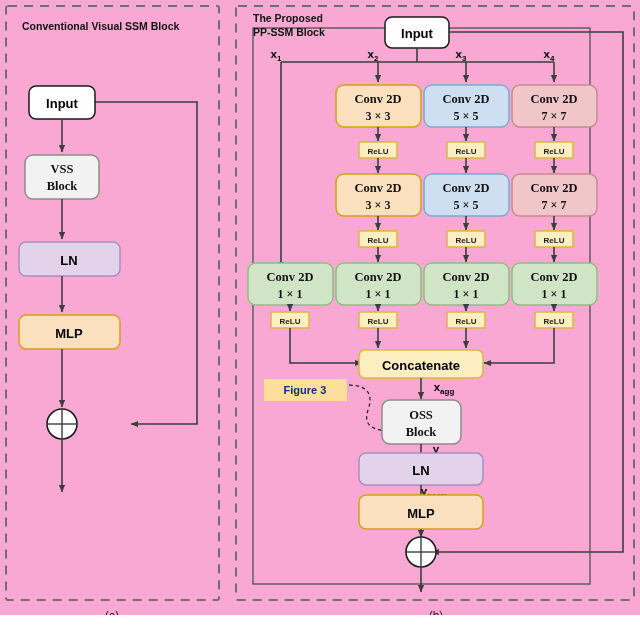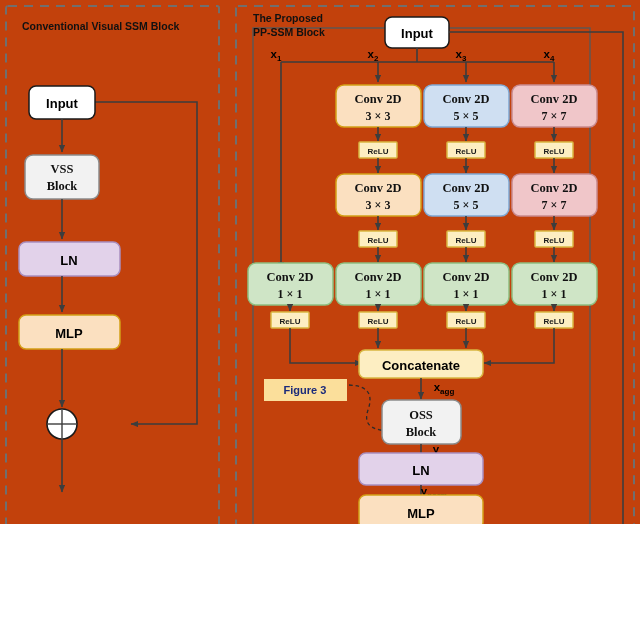--- a/index.html
+++ b/index.html
@@ -1,16 +1,16 @@
 <!DOCTYPE html>
 <html><head>
 <meta charset="utf-8">
 <style>
   html,body{margin:0;padding:0;background:#ffffff;}
-  #root{position:relative;width:640px;height:524px;background:#c2410c;
+  #root{position:relative;width:640px;height:615px;background:#f9a8d4;
         font-family:"Liberation Sans",sans-serif;overflow:hidden;}
   svg{position:absolute;left:0;top:0;width:640px;height:627px;}
   .panel-dash{fill:none;stroke:#6f6f6f;stroke-width:2;stroke-dasharray:9 7;}
   .solidbox{fill:none;stroke:#595959;stroke-width:1.4;}
   .ln{stroke:#3d3d3d;stroke-width:1.6;fill:none;}
   .ln-thin{stroke:#3d3d3d;stroke-width:1.4;fill:none;}
   .dashln{stroke:#2b2b2b;stroke-width:1.3;fill:none;stroke-dasharray:3.5 3;}
   .nodebox{stroke-width:1.5;}
   .txt{font-family:"Liberation Sans",sans-serif;font-weight:bold;
        text-anchor:middle;fill:#000;}

